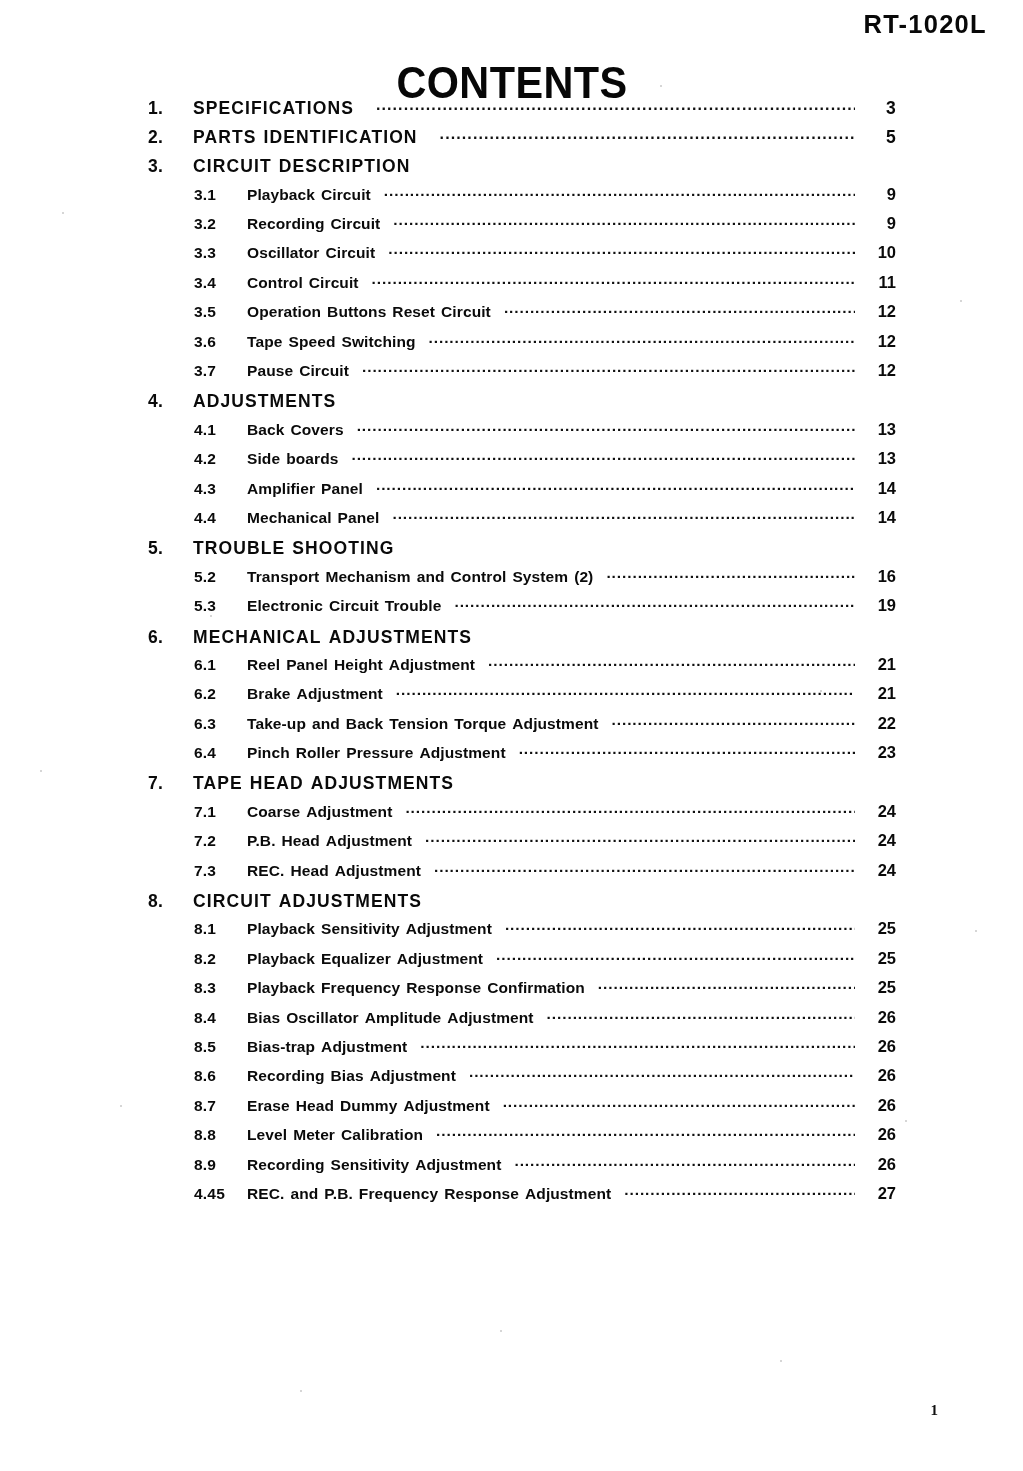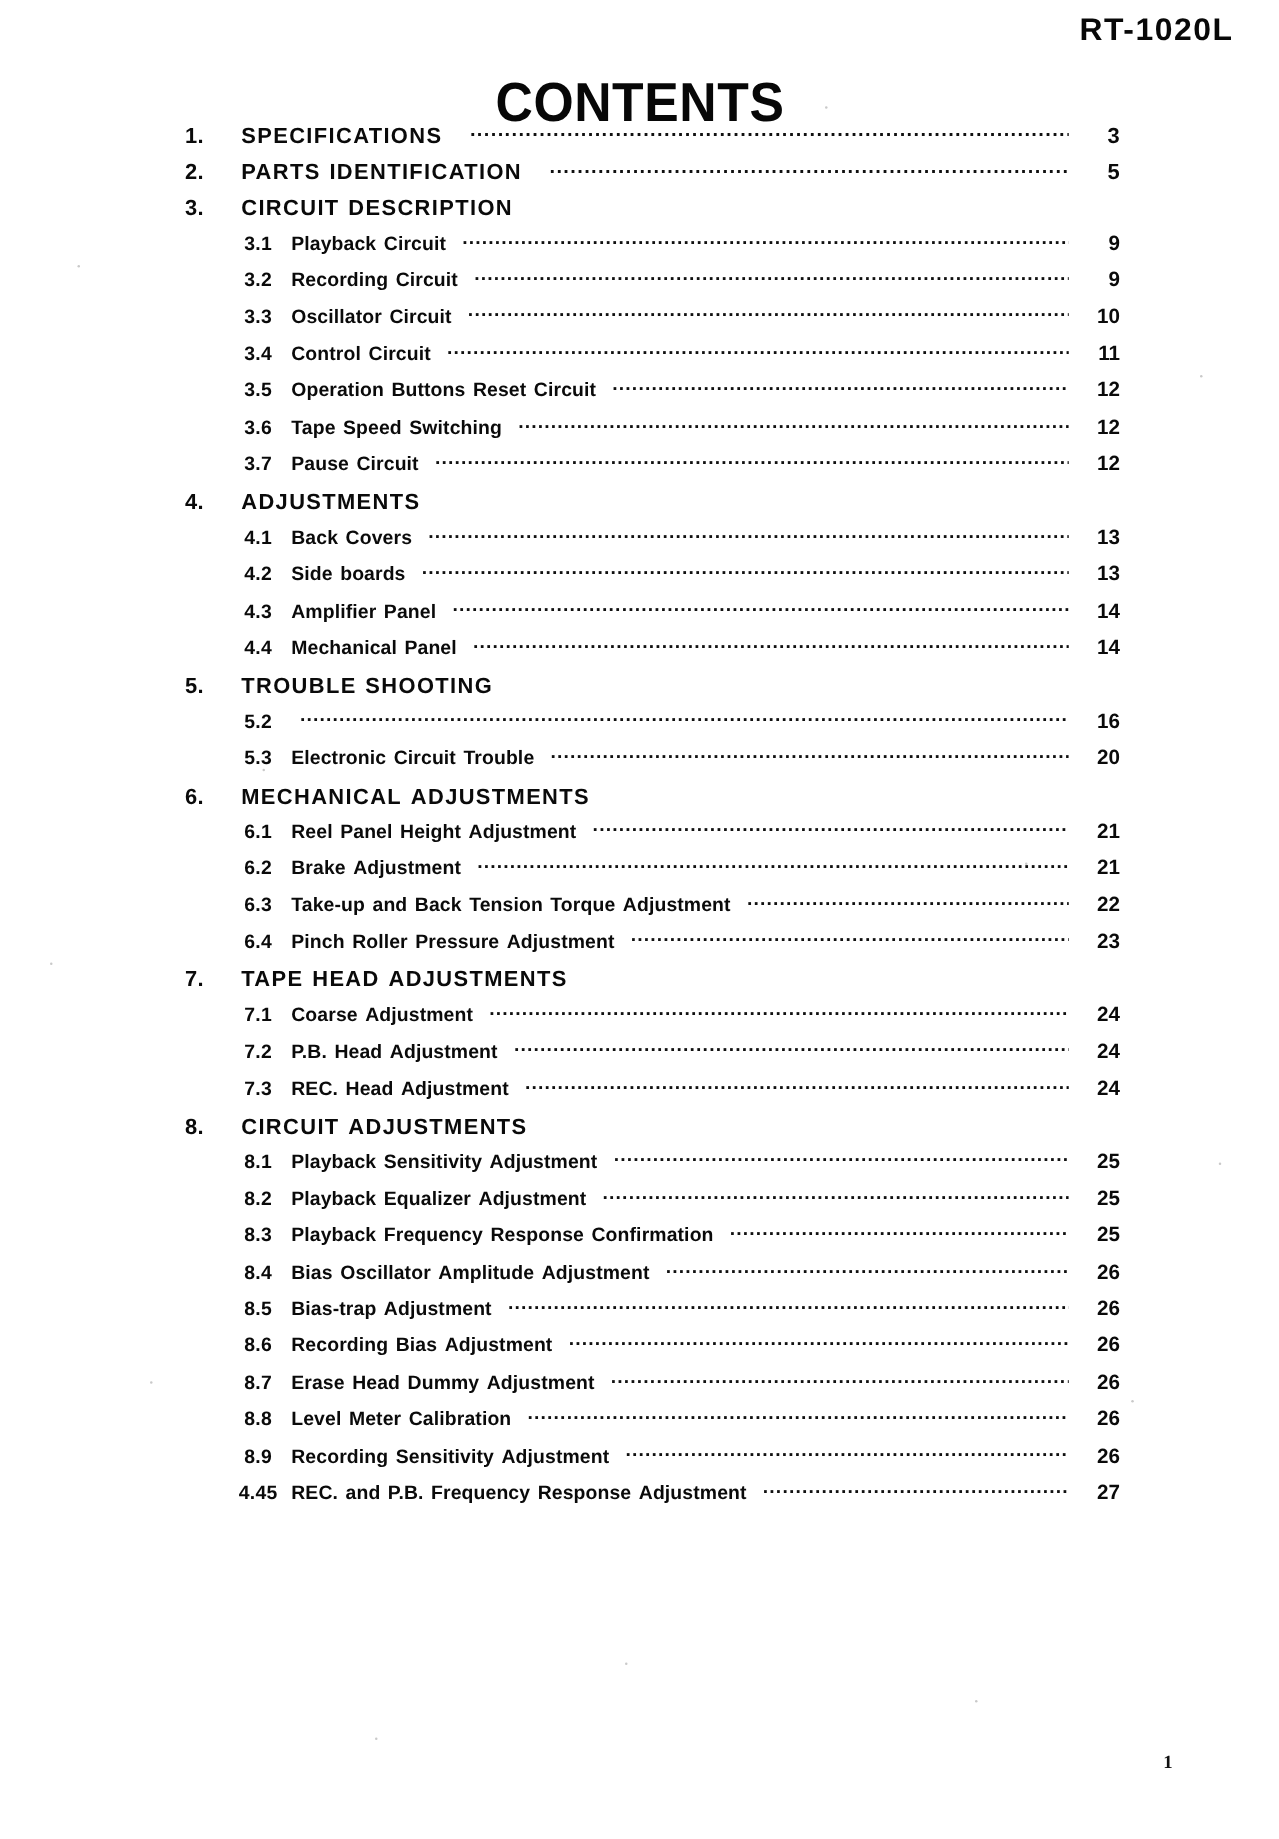--- a/index.html
+++ b/index.html
@@ -69,22 +69,22 @@
     text-align: left;
   }
   .toc-row.lv1 .title { letter-spacing: 1.1px; }
   .toc-row.lv1 .title .w { display: inline-block; margin-right: 7px; }
 
   
   .toc-row.lv2 { font-size: 15.5px; }
   .toc-row.lv2 .num {
     width: 53px;
     flex: 0 0 53px;
-    margin-left: 32px;
-    text-align: center;
+    margin-left: 46px;
+    text-align: left;
     letter-spacing: 0.2px;
   }
   .toc-row.lv2 .title { letter-spacing: 0.1px; }
   .toc-row.lv2 .title .w { display: inline-block; margin-right: 6px; }
 
   
   .lead {
     flex: 1 1 auto;
     overflow: hidden;
     position: relative;
@@ -257,30 +257,31 @@
     </div>
     <div class="toc-row lv1 noleader">
       <span class="num">5.</span>
       <span class="title"><span class="w">TROUBLE</span><span class="w">SHOOTING</span></span>
       <span class="gap-m"></span>
       <span class="lead"></span>
       <span class="pg"></span>
     </div>
     <div class="toc-row lv2">
       <span class="num">5.2</span>
+      <span class="title"><span class="w">Transport</span><span class="w">Mechanism</span><span class="w">and</span><span class="w">Control</span><span class="w">System</span><span class="w">(2)</span></span>
       <span class="gap-s"></span>
       <span class="lead"></span>
       <span class="pg">16</span>
     </div>
     <div class="toc-row lv2">
       <span class="num">5.3</span>
       <span class="title"><span class="w">Electronic</span><span class="w">Circuit</span><span class="w">Trouble</span></span>
       <span class="gap-s"></span>
       <span class="lead"></span>
-      <span class="pg">20</span>
+      <span class="pg">19</span>
     </div>
     <div class="toc-row lv1 noleader">
       <span class="num">6.</span>
       <span class="title"><span class="w">MECHANICAL</span><span class="w">ADJUSTMENTS</span></span>
       <span class="gap-m"></span>
       <span class="lead"></span>
       <span class="pg"></span>
     </div>
     <div class="toc-row lv2">
       <span class="num">6.1</span>

